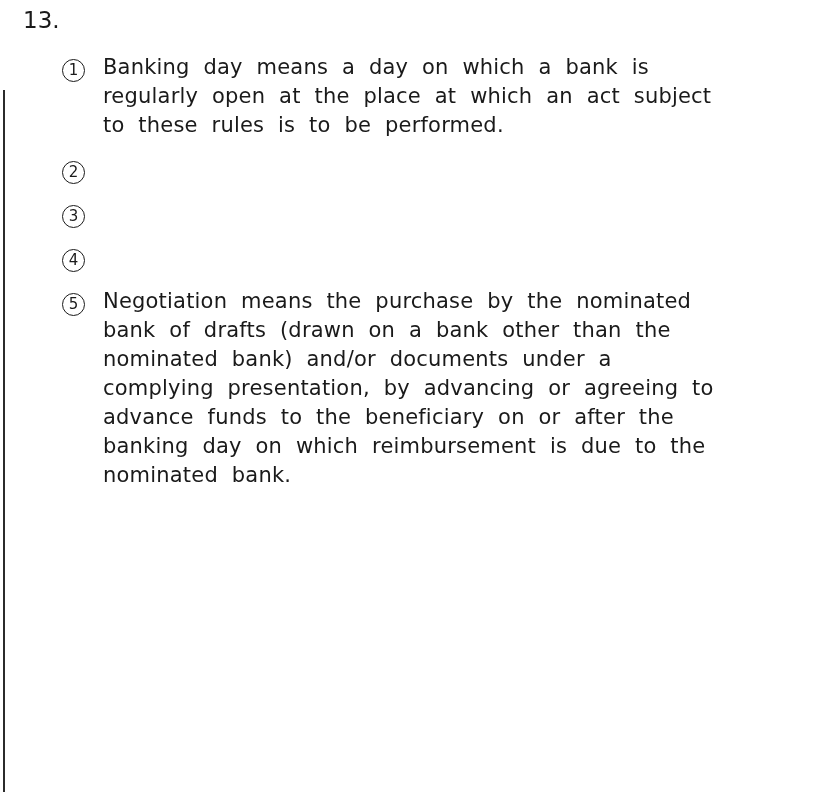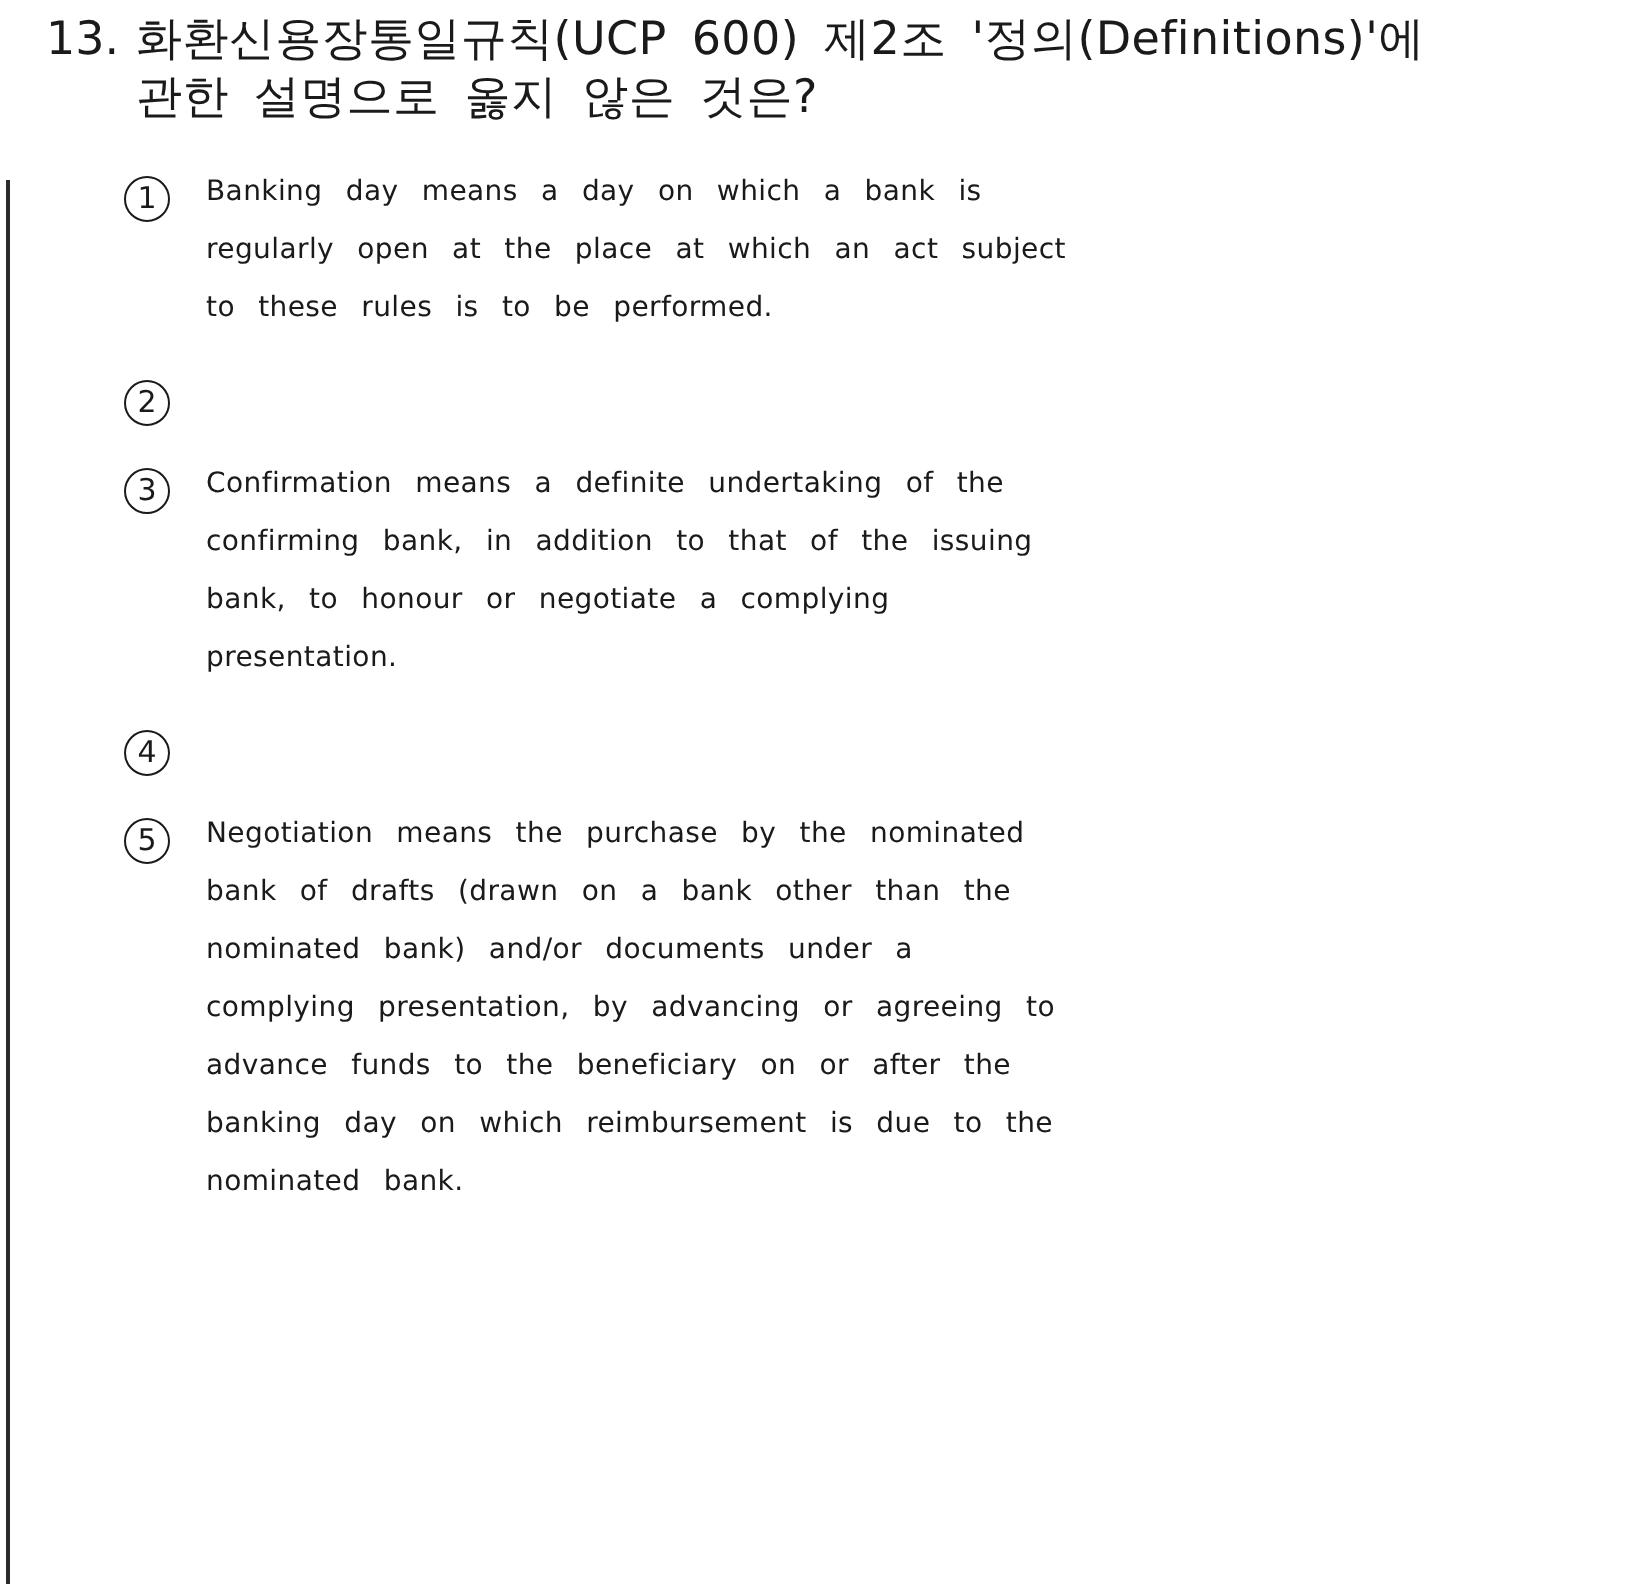--- a/index.html
+++ b/index.html
@@ -60,37 +60,35 @@
     justify-content: center;
     width: 21px;
     height: 21px;
     border: 1.6px solid #1a1a1a;
     border-radius: 50%;
     font-size: 15px;
     line-height: 1;
     box-sizing: content-box;
   }
   .otext {
-    font-size: 14px;
+    font-size: 21px;
     line-height: 29px;
     white-space: pre-line;
     word-spacing: 7px;
     letter-spacing: 0.2px;
   }
 </style>
 </head>
 <body>
 
 <div class="page">
   <div class="vrule"></div>
 
   <div class="question">
     <div class="qnum">13.</div>
-    <div class="qtext">화환신용장통일규칙(UCP 600) 제2조 '정의(Definitions)'에
-관한 설명으로 옳지 않은 것은?</div>
   </div>
 
   <div class="options">
 
     <div class="option">
       <div class="onum">
         <span class="circle-num">1</span>
       </div>
       <div class="otext">Banking day means a day on which a bank is
 regularly open at the place at which an act subject
@@ -100,24 +98,20 @@
     <div class="option">
       <div class="onum">
         <span class="circle-num">2</span>
       </div>
     </div>
 
     <div class="option">
       <div class="onum">
         <span class="circle-num">3</span>
       </div>
-      <div class="otext">Confirmation means a definite undertaking of the
-confirming bank, in addition to that of the issuing
-bank, to honour or negotiate a complying
-presentation.</div>
     </div>
 
     <div class="option">
       <div class="onum">
         <span class="circle-num">4</span>
       </div>
     </div>
 
     <div class="option">
       <div class="onum">

